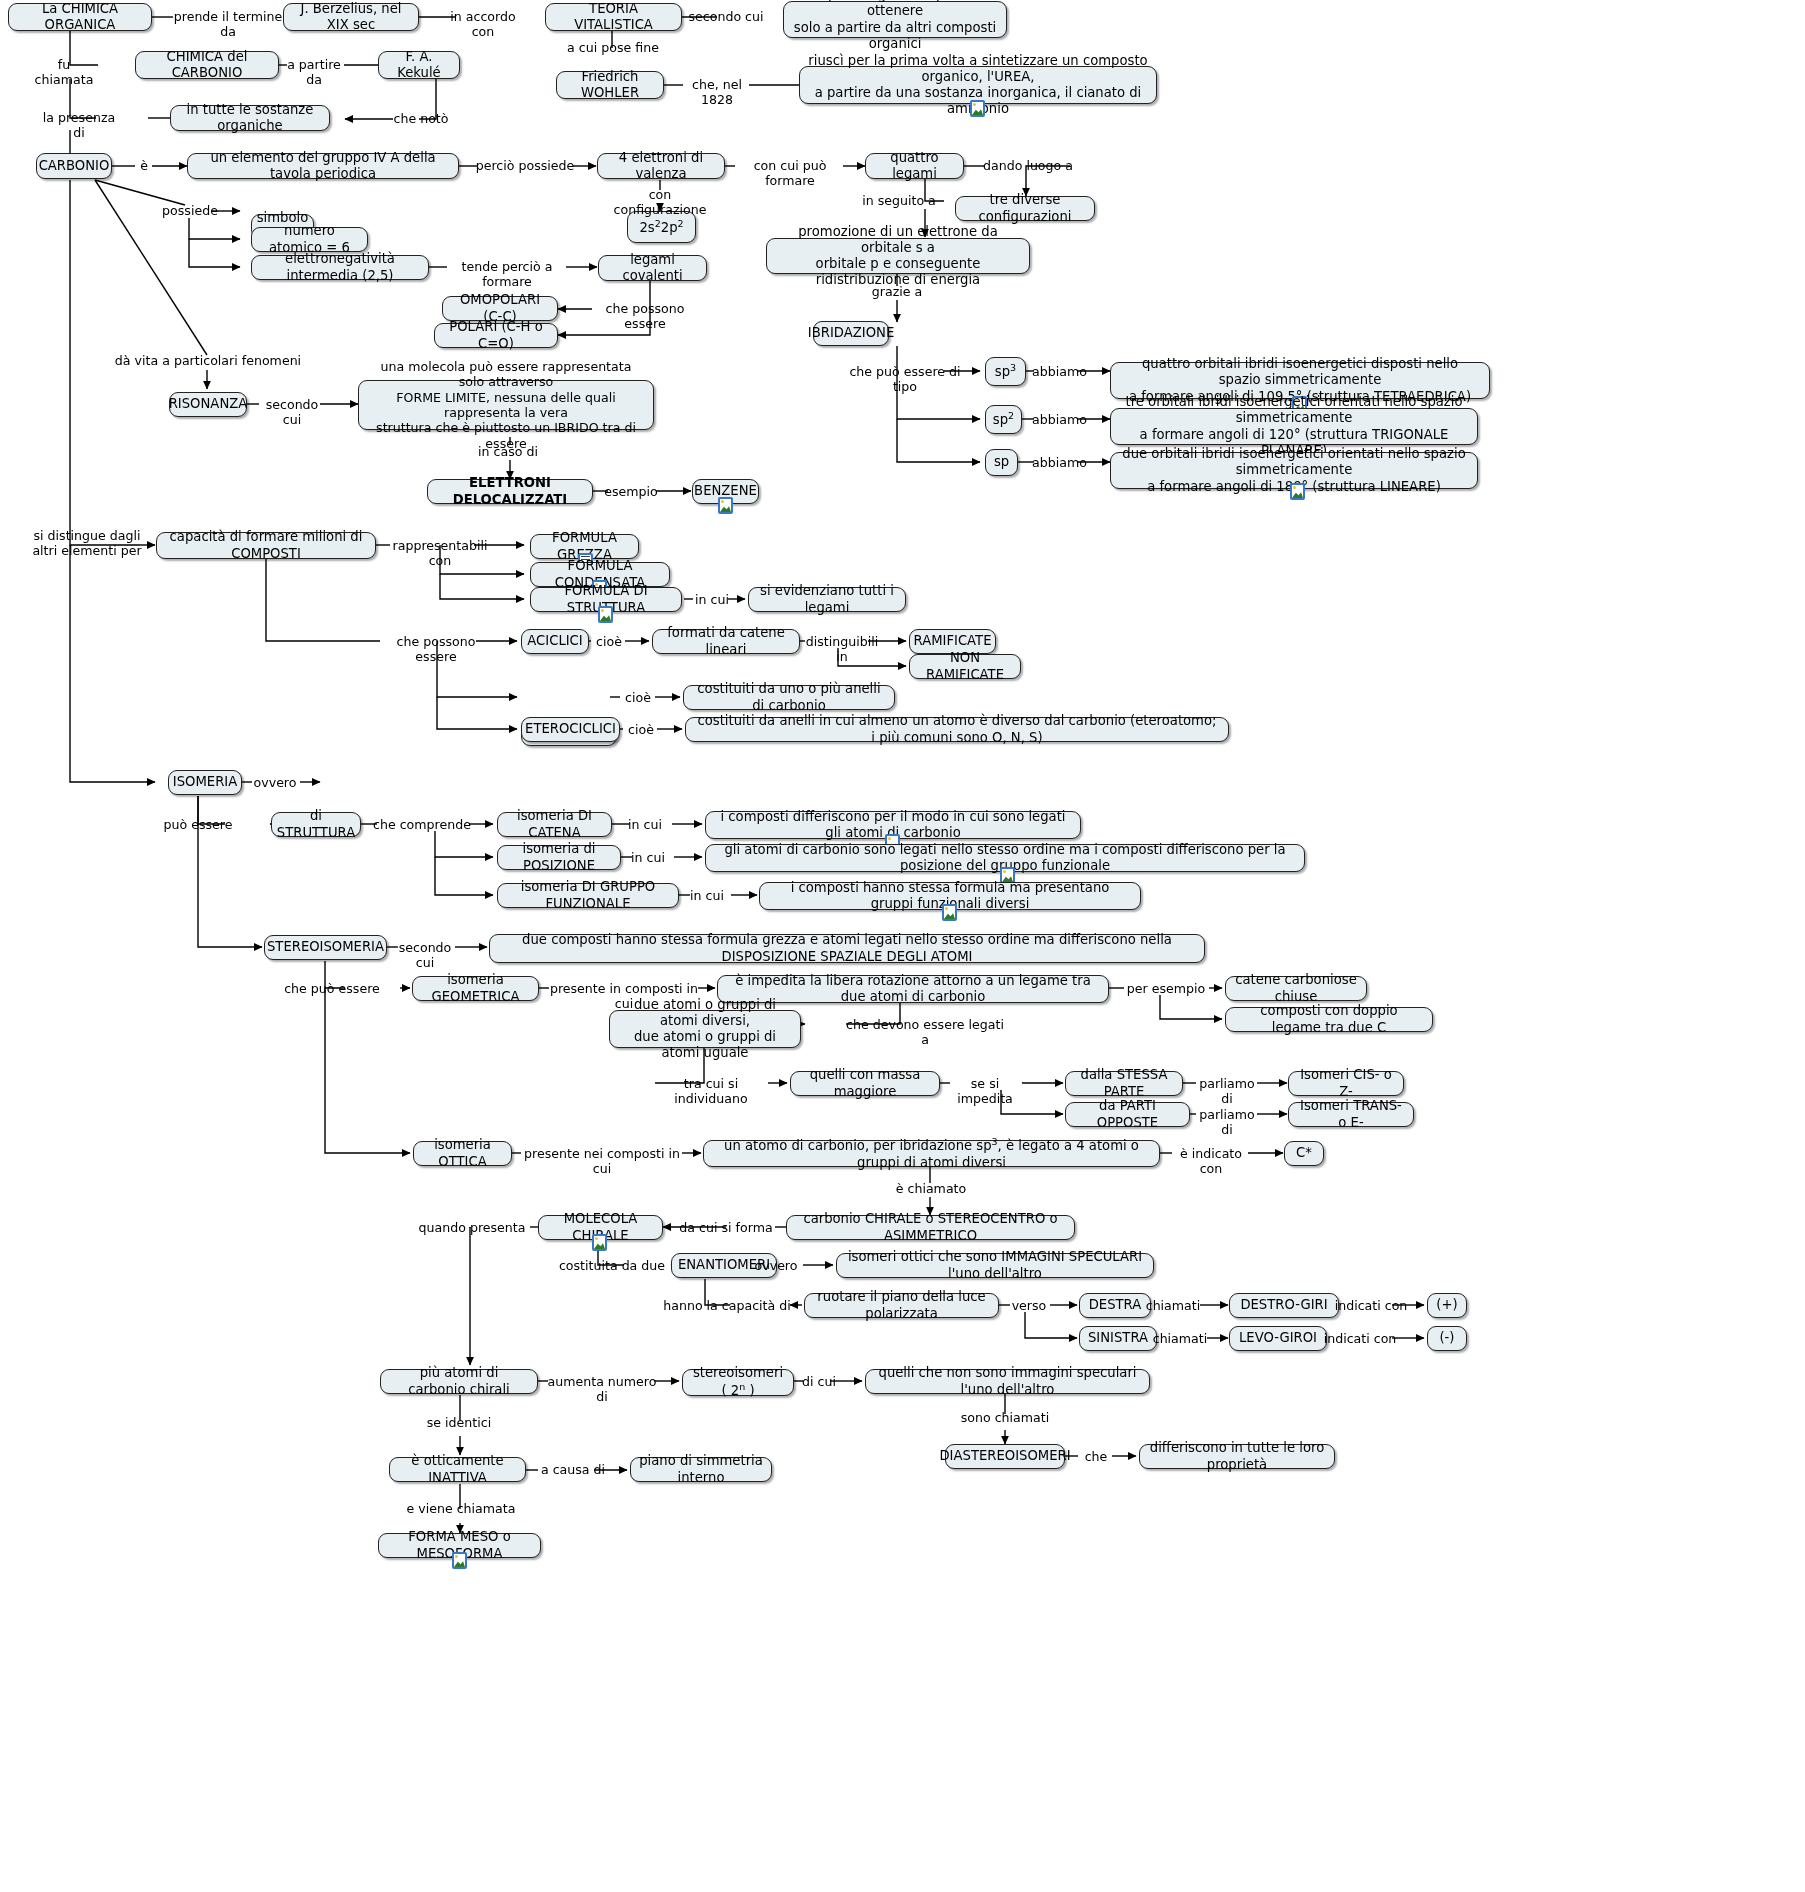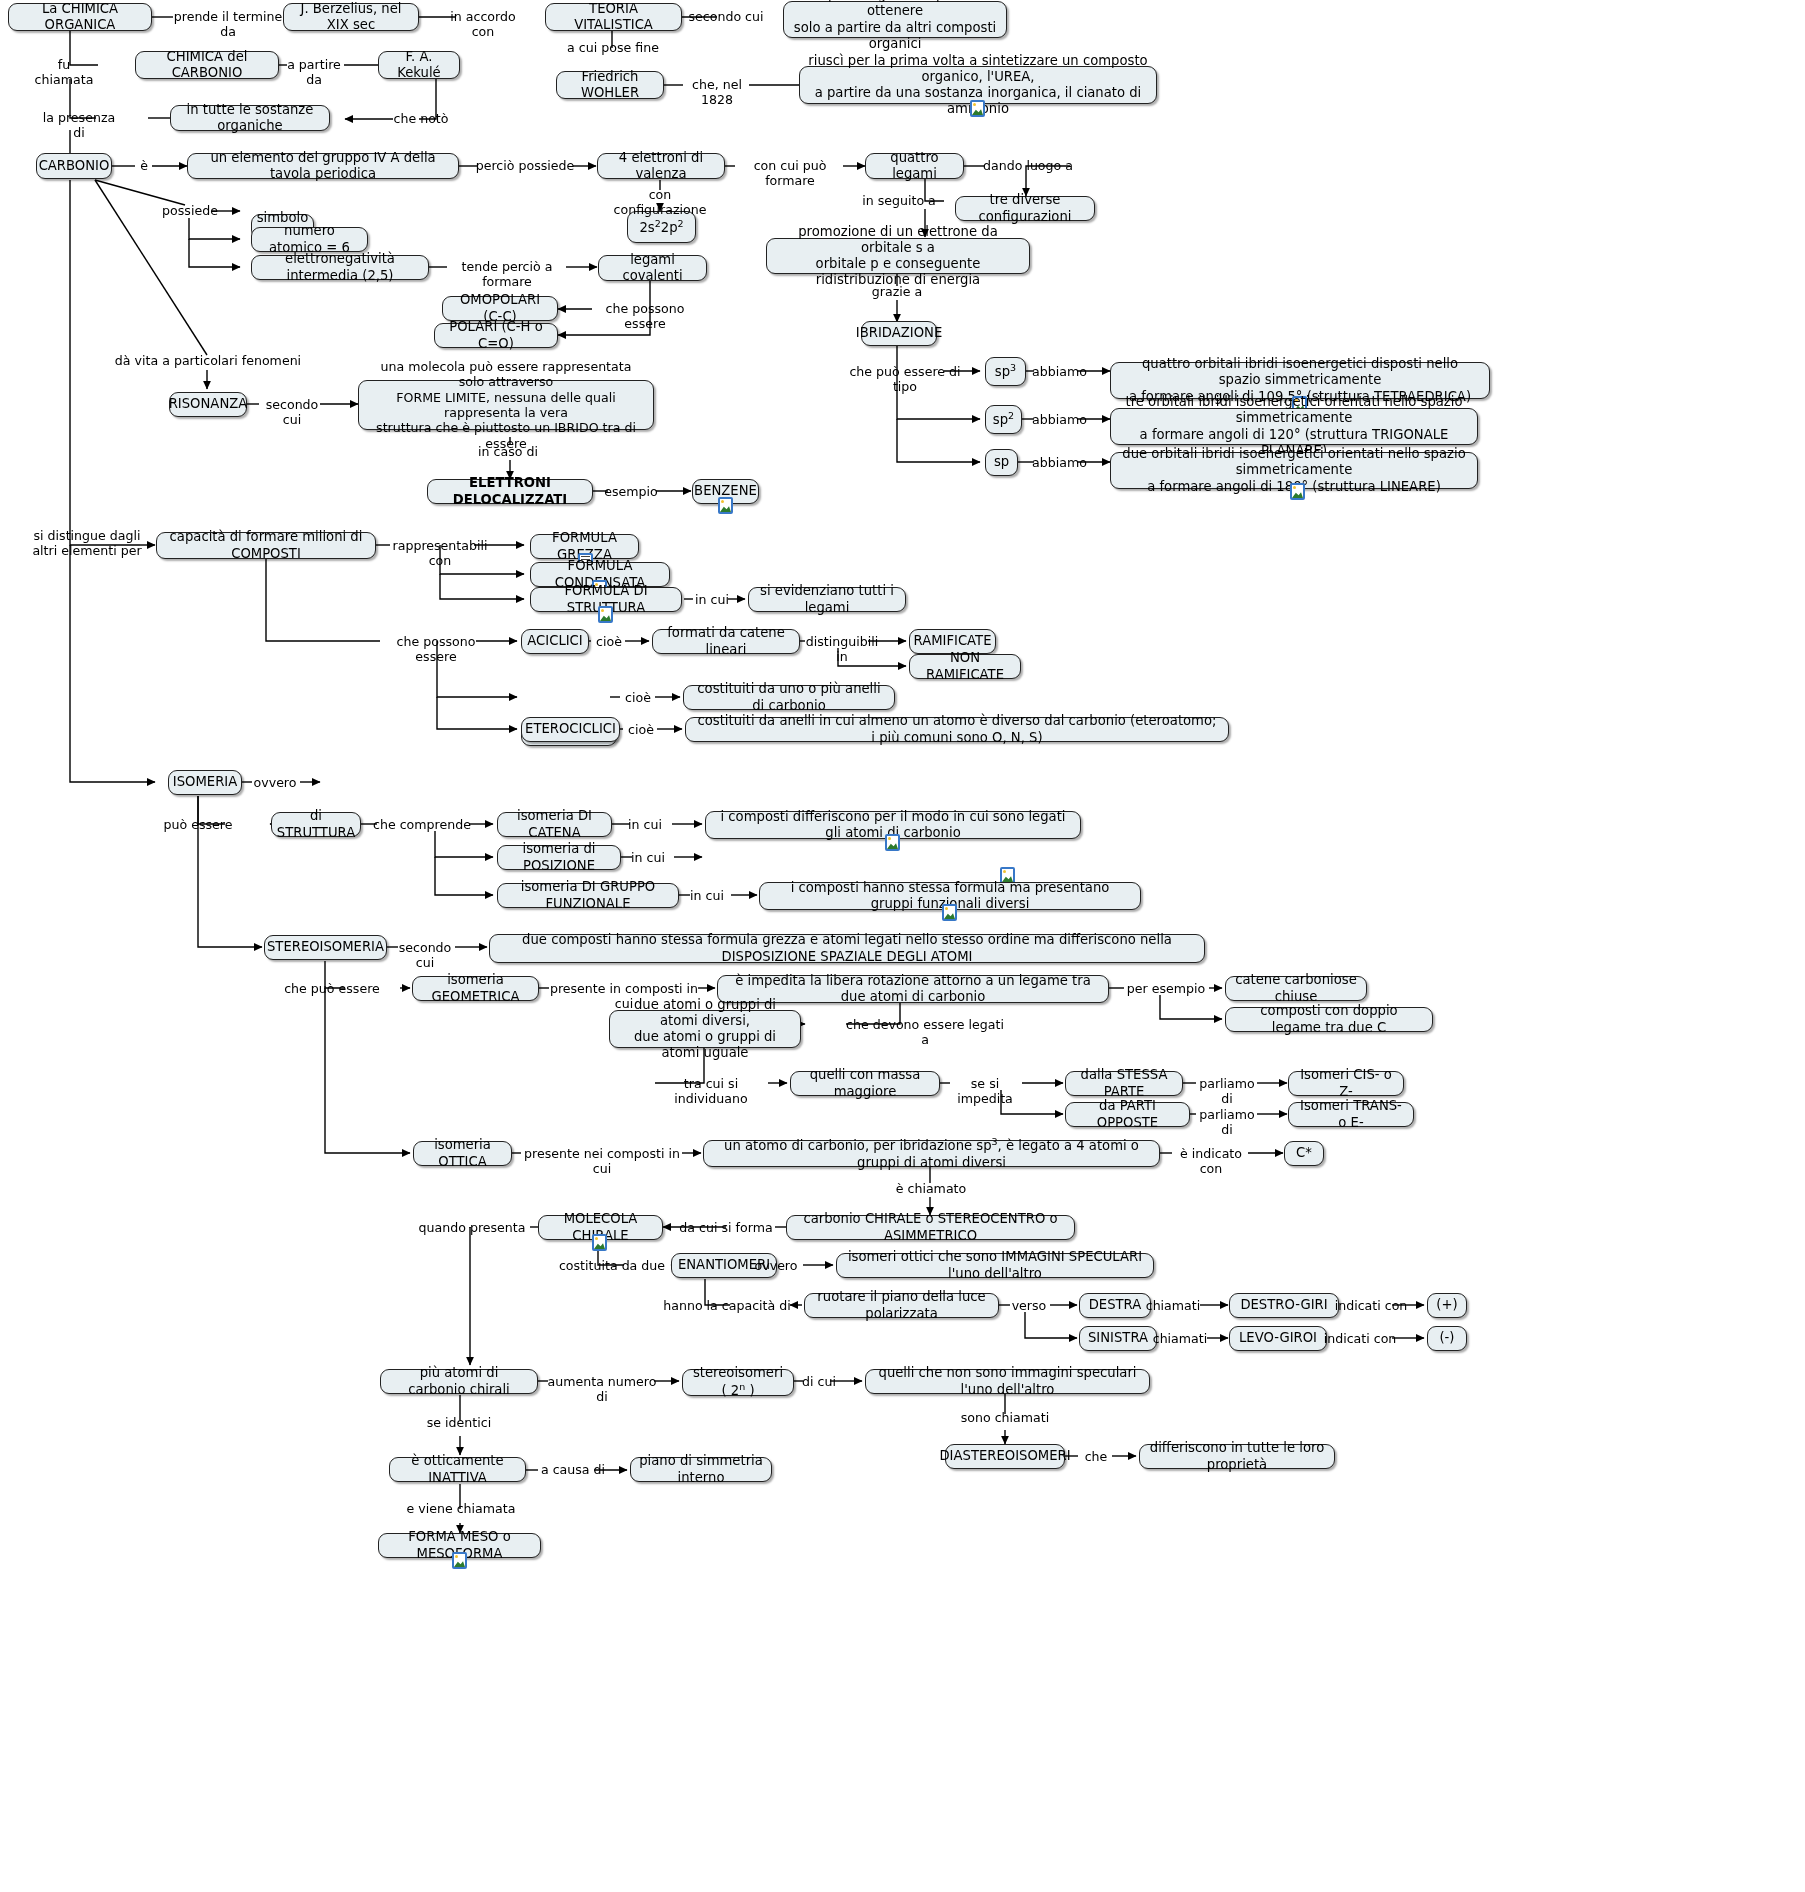--- a/index.html
+++ b/index.html
@@ -310,21 +310,21 @@
 <div class="node" style="left:955px;top:196px;width:140px;height:25px;">tre diverse configurazioni</div>
 <div class="node" style="left:251px;top:199px;width:63px;height:25px;margin-top:15px;">simbolo C</div>
 <div class="node" style="left:251px;top:227px;width:117px;height:25px;">numero atomico = 6</div>
 <div class="node" style="left:251px;top:255px;width:178px;height:25px;">elettronegatività intermedia (2,5)</div>
 <div class="node" style="left:627px;top:211px;width:69px;height:32px;"><span>2s<sup>2</sup>2p<sup>2</sup></span></div>
 <div class="node" style="left:766px;top:238px;width:264px;height:36px;">promozione di un elettrone da orbitale s a
 orbitale p e conseguente ridistribuzione di energia</div>
 <div class="node" style="left:598px;top:255px;width:109px;height:26px;">legami covalenti</div>
 <div class="node" style="left:442px;top:296px;width:116px;height:25px;">OMOPOLARI (C-C)</div>
 <div class="node" style="left:434px;top:323px;width:124px;height:25px;">POLARI (C-H o C=O)</div>
-<div class="node" style="left:861px;top:321px;width:76px;height:25px;text-align:right;">IBRIDAZIONE</div>
+<div class="node" style="left:813px;top:321px;width:76px;height:25px;text-align:right;">IBRIDAZIONE</div>
 
 <div class="node" style="left:985px;top:357px;width:41px;height:29px;"><span>sp<sup>3</sup></span></div>
 <div class="node" style="left:985px;top:405px;width:37px;height:29px;"><span>sp<sup>2</sup></span></div>
 <div class="node" style="left:985px;top:449px;width:33px;height:27px;">sp</div>
 
 <div class="node" style="left:1110px;top:362px;width:380px;height:37px;">quattro orbitali ibridi isoenergetici disposti nello spazio simmetricamente
 a formare angoli di 109,5° (struttura TETRAEDRICA)</div>
 <span class="imgicon" style="left:1292px;top:396px;">
       <i class="sky"></i>
       <i class="sun"></i>
@@ -384,20 +384,21 @@
 <div class="node" style="left:168px;top:770px;width:74px;height:25px;">ISOMERIA</div>
 <div class="node" style="left:271px;top:812px;width:90px;height:25px;">di STRUTTURA</div>
 <div class="node" style="left:497px;top:812px;width:115px;height:25px;">isomeria DI CATENA</div>
 <div class="node" style="left:705px;top:811px;width:376px;height:28px;">i composti differiscono per il modo in cui sono legati gli atomi di carbonio</div>
 <span class="imgicon" style="left:885px;top:834px;">
       <i class="sky"></i>
       <i class="sun"></i>
       <i class="hill"></i>
     </span>
 <div class="node" style="left:497px;top:845px;width:124px;height:25px;">isomeria di POSIZIONE</div>
+<div class="node" style="left:705px;top:844px;width:600px;height:28px;">gli atomi di carbonio sono legati nello stesso ordine ma i composti differiscono per la posizione del gruppo funzionale</div>
 <span class="imgicon" style="left:1000px;top:867px;">
       <i class="sky"></i>
       <i class="sun"></i>
       <i class="hill"></i>
     </span>
 <div class="node" style="left:497px;top:883px;width:182px;height:25px;">isomeria DI GRUPPO FUNZIONALE</div>
 <div class="node" style="left:759px;top:882px;width:382px;height:28px;">i composti hanno stessa formula ma presentano gruppi funzionali diversi</div>
 <span class="imgicon" style="left:942px;top:904px;">
       <i class="sky"></i>
       <i class="sun"></i>

